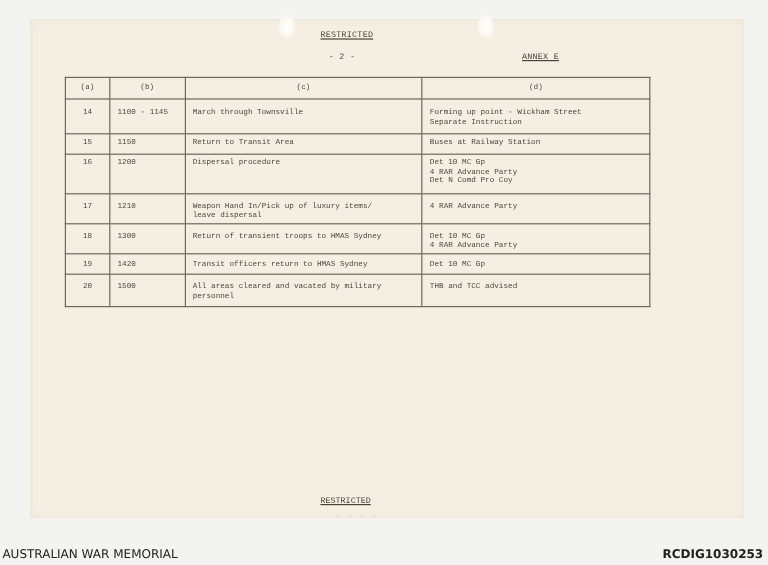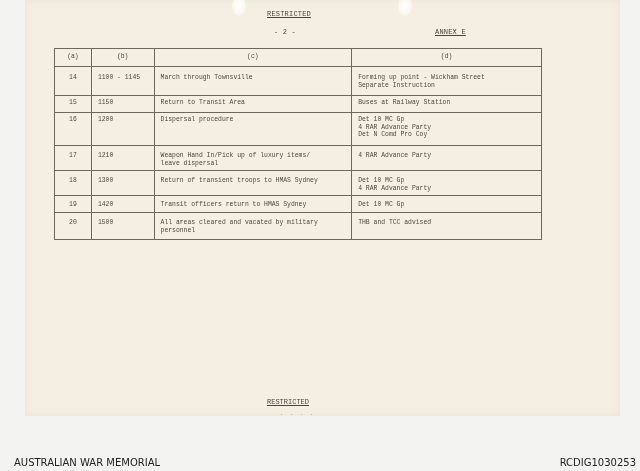--- a/index.html
+++ b/index.html
@@ -2,21 +2,21 @@
 <html><head>
 <meta charset="utf-8">
 <style>
   html, body { margin: 0; padding: 0; }
   body {
     width: 640px; height: 471px; position: relative; overflow: hidden;
     background: #f3f3f1;
     font-family: "Liberation Mono", "DejaVu Sans Mono", monospace;
   }
   .page {
-    position: absolute; left: 25px; top: 0; width: 595px; height: 416px;
+    position: absolute; left: 25px; top: 16px; width: 595px; height: 416px;
     background: #f5efe3;
     box-shadow: inset 0 0 6px rgba(200,190,170,0.25);
   }
   .punch {
     position: absolute; width: 14px; height: 20px; border-radius: 50%;
     background: radial-gradient(ellipse at center, #ffffff 0%, #fbf8f2 55%, rgba(245,239,227,0) 100%);
   }
   .hdr-text {
     position: absolute; font-size: 7px; color: #4a443c; letter-spacing: 0.2px;
   }
@@ -38,25 +38,25 @@
   td.col-a { text-align: center; }
   .footer-restricted {
     position: absolute; left: 242px; top: 398px; font-size: 7px; color: #4a443c;
     text-decoration: underline;
   }
   .footer-dots {
     position: absolute; left: 255px; top: 411px; font-size: 5px; color: #8a8378; letter-spacing: 2px;
   }
   .caption-left {
     position: absolute; left: 2px; top: 457px;
-    font-family: "DejaVu Sans", sans-serif; font-size: 10px; color: #222; margin-left: 12px;
+    font-family: "DejaVu Sans", sans-serif; font-size: 10px; color: #222;
   }
   .caption-right {
     position: absolute; right: 4px; top: 457px;
-    font-family: "DejaVu Sans", sans-serif; font-size: 10px; color: #222;
+    font-family: "DejaVu Sans", sans-serif; font-size: 10px; color: #222; font-weight: bold;
   }
 </style>
 </head>
 <body>
 
 <div class="page">
   <div class="punch" style="left:207px; top:-4px;"></div>
   <div class="punch" style="left:373px; top:-4px;"></div>
 
   <div class="hdr-text underline" style="left:242px; top:10px;">RESTRICTED</div>

